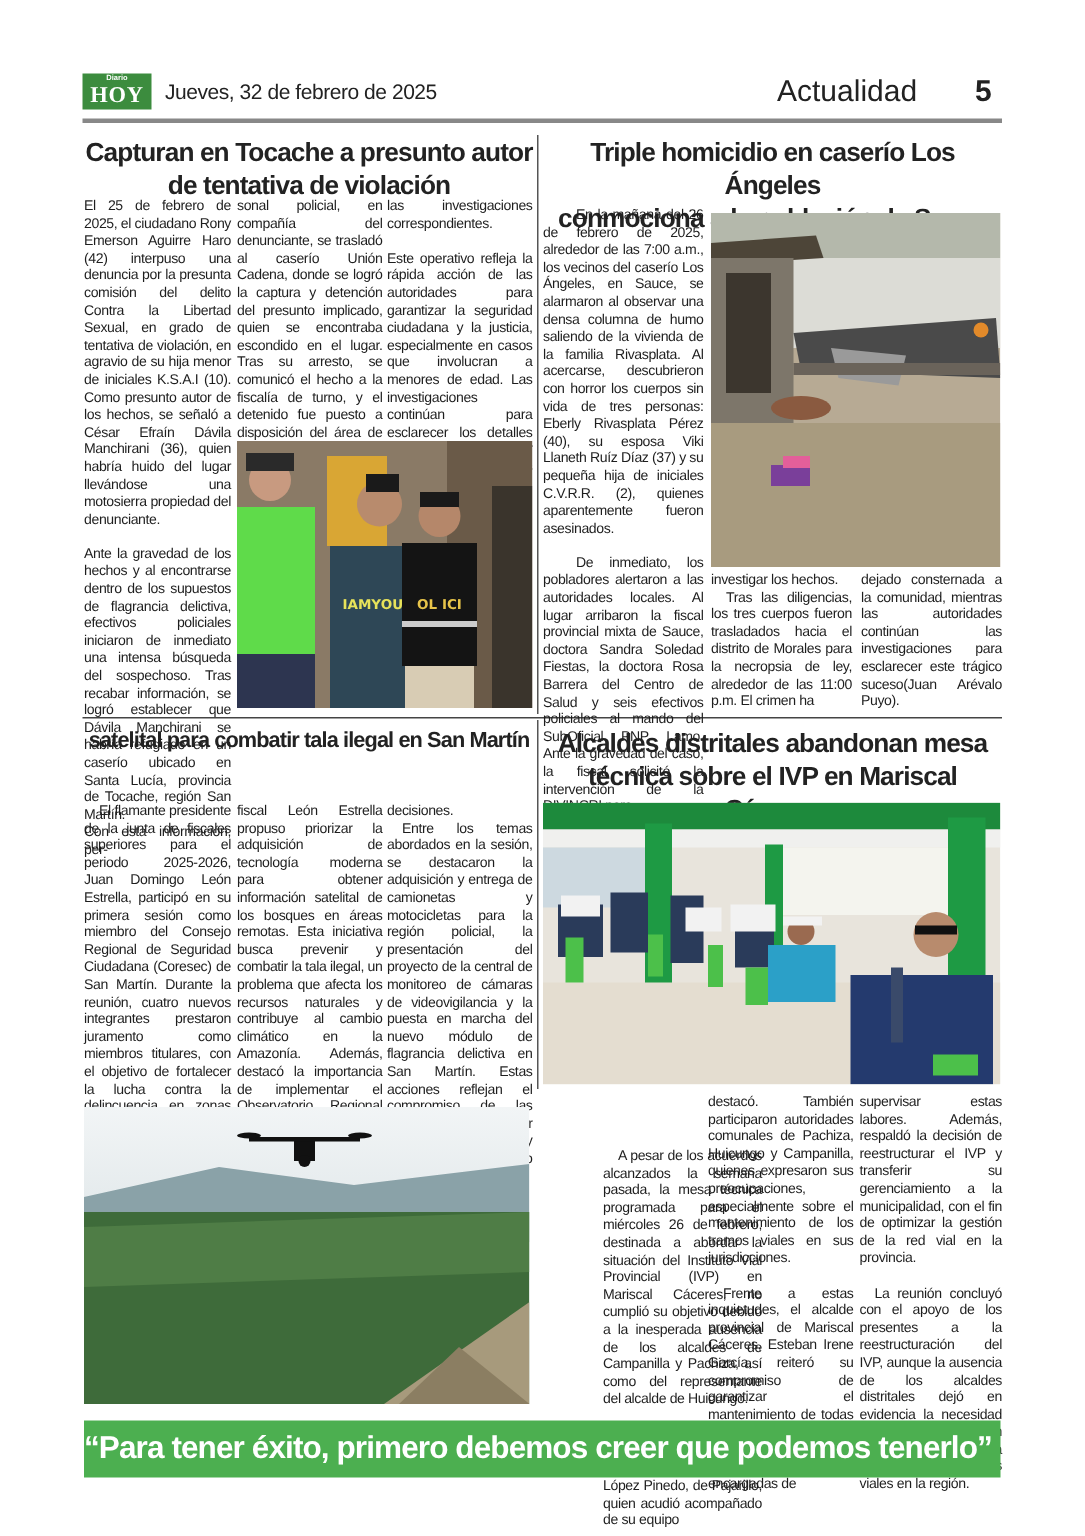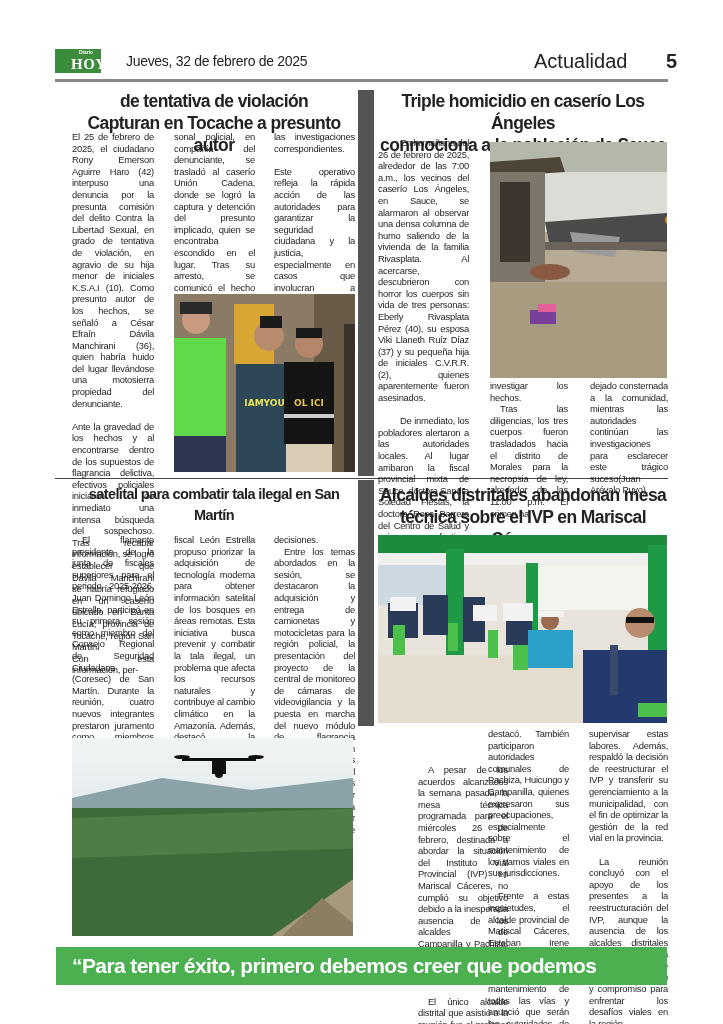--- a/index.html
+++ b/index.html
@@ -1,19 +1,19 @@
 <!DOCTYPE html>
 <html><head>
 <meta charset="utf-8">
 <style>
   * { margin: 0; padding: 0; box-sizing: border-box; }
   html, body { width: 723px; height: 1024px; background: #ffffff; overflow: hidden; }
   body { position: relative; font-family: "Liberation Sans", sans-serif; color: #1a1a1a; }
 
-  .abs { position: absolute; padding-left: 16px; }
+  .abs { position: absolute; }
 
   
   .logo { left: 55px; top: 49px; width: 46px; height: 24px; background: #3c8c3e; color: #fff; text-align: center; }
   .logo .small { font-size: 5px; font-weight: bold; line-height: 7px; display: block; }
   .logo .big { font-family: "Liberation Serif", serif; font-weight: bold; font-size: 15px; line-height: 16px; display: block; letter-spacing: 0.5px; }
   .date { left: 110px; top: 53px; font-size: 14px; color: #222; letter-spacing: -0.3px; }
   .section { left: 518px; top: 50px; font-size: 20px; font-weight: normal; color: #222; }
   .pagenum { left: 650px; top: 50px; font-size: 20px; font-weight: bold; color: #222; }
   .rule-top { left: 55px; top: 79px; width: 613px; height: 3px; background: #888; }
 
@@ -45,22 +45,22 @@
 <div class="abs date">Jueves, 32 de febrero de  2025</div>
 <div class="abs section">Actualidad</div>
 <div class="abs pagenum">5</div>
 <div class="abs rule-top"></div>
 
 <div class="abs vdiv" style="left:358px; top:90px; height:386px;"></div>
 <div class="abs hdiv" style="left:55px; top:478px; width:613px;"></div>
 <div class="abs vdiv" style="left:358px; top:480px; height:246px;"></div>
 
 <div class="abs headline h1" style="left:56px; top:90px; width:300px;">
+  <div>Capturan en Tocache a presunto autor</div>
   <div>de tentativa de violación</div>
-  <div>Capturan en Tocache a presunto autor</div>
 </div>
 <div class="abs col" style="left:56px; top:131px; width:98px;">
   <p>El 25 de febrero de 2025, el ciudadano Rony Emerson Aguirre Haro (42) interpuso una denuncia por la presunta comisión del delito Contra la Libertad Sexual, en grado de tentativa de violación, en agravio de su hija menor de iniciales K.S.A.I (10). Como presunto autor de los hechos, se señaló a César Efraín Dávila Manchirani (36), quien habría huido del lugar llevándose una motosierra propiedad del denunciante.</p>
   <p class="gap">Ante la gravedad de los hechos y al encontrarse dentro de los supuestos de flagrancia delictiva, efectivos policiales iniciaron de inmediato una intensa búsqueda del sospechoso. Tras recabar información, se logró establecer que Dávila Manchirani se habría refugiado en un caserío ubicado en Santa Lucía, provincia de Tocache, región San Martín.</p>
   <p>Con esta información, per-</p>
 </div>
 <div class="abs col" style="left:158px; top:131px; width:97px;">
   <p>sonal policial, en compañía del denunciante, se trasladó al caserío Unión Cadena, donde se logró la captura y detención del presunto implicado, quien se encontraba escondido en el lugar. Tras su arresto, se comunicó el hecho a la fiscalía de turno, y el detenido fue puesto a disposición del área de Delitos y Faltas de la Comisaría PNP de Tocache para</p>
 </div>
 <div class="abs col" style="left:258px; top:131px; width:97px;">

